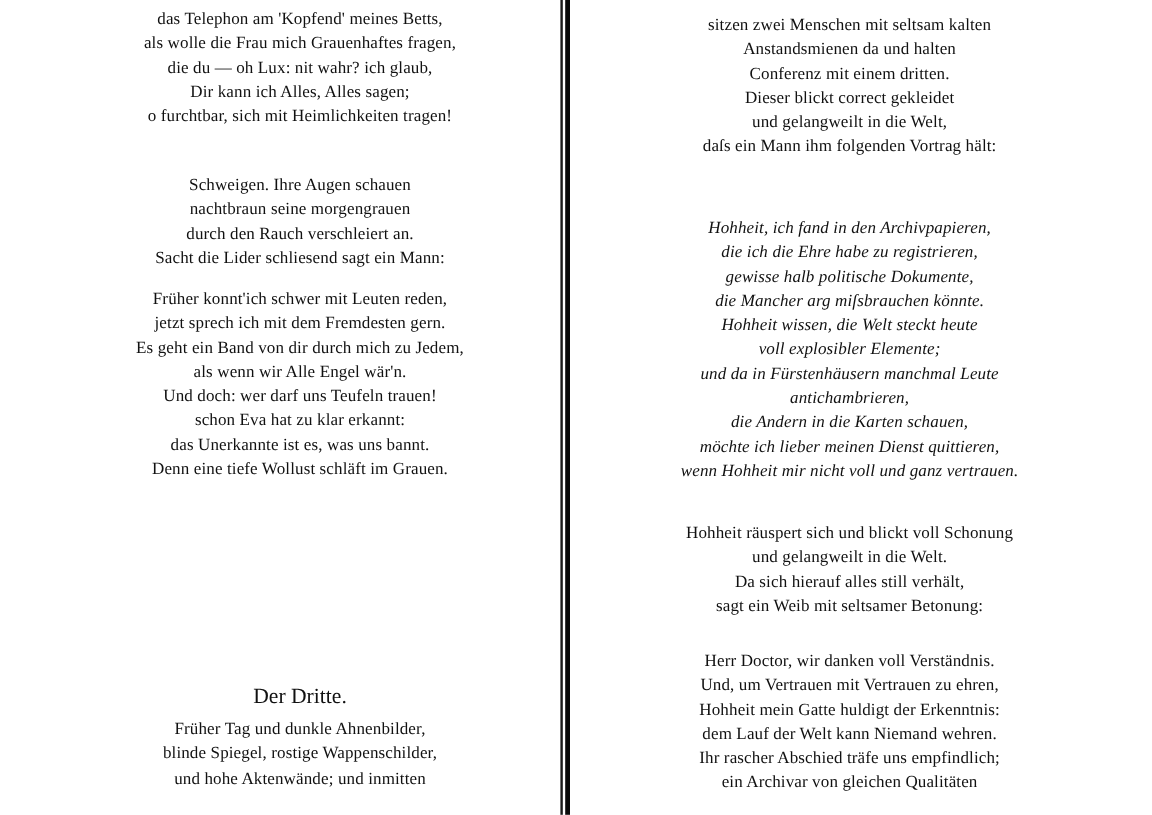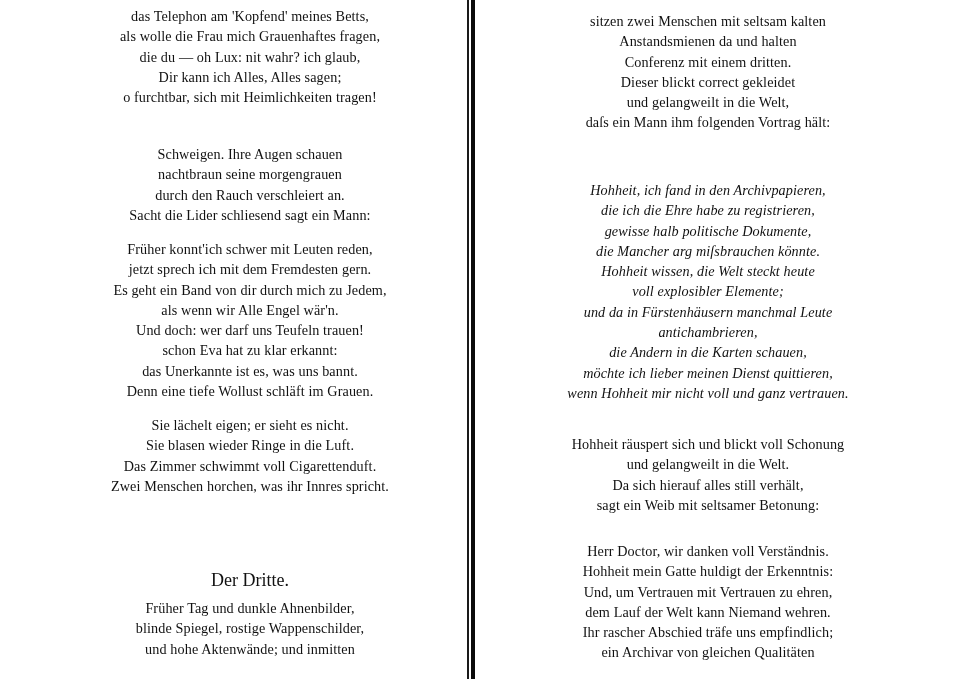--- a/index.html
+++ b/index.html
@@ -86,26 +86,20 @@
     <span class="line">Früher konnt'ich schwer mit Leuten reden,</span>
     <span class="line">jetzt sprech ich mit dem Fremdesten gern.</span>
     <span class="line">Es geht ein Band von dir durch mich zu Jedem,</span>
     <span class="line">als wenn wir Alle Engel wär'n.</span>
     <span class="line">Und doch: wer darf uns Teufeln trauen!</span>
     <span class="line">schon Eva hat zu klar erkannt:</span>
     <span class="line">das Unerkannte ist es, was uns bannt.</span>
     <span class="line">Denn eine tiefe Wollust schläft im Grauen.</span>
   </div>
 
-  <div class="col" style="left:68px; top:415px; width:300px;">
-    <span class="line">Sie lächelt eigen; er sieht es nicht.</span>
-    <span class="line">Sie blasen wieder Ringe in die Luft.</span>
-    <span class="line">Das Zimmer schwimmt voll Cigarettenduft.</span>
-    <span class="line">Zwei Menschen horchen, was ihr Innres spricht.</span>
-  </div>
 
   <div class="title" style="left:118px; top:570px; width:200px;">Der Dritte.</div>
 
   <div class="col" style="left:68px; top:598px; width:300px;">
     <span class="line">Früher Tag und dunkle Ahnenbilder,</span>
     <span class="line">blinde Spiegel, rostige Wappenschilder,</span>
     <span class="line">und hohe Aktenwände; und inmitten</span>
   </div>
 </div>
 
@@ -138,19 +132,19 @@
 
   <div class="col" style="left:72px; top:434px; width:320px;">
     <span class="line">Hohheit räuspert sich und blickt voll Schonung</span>
     <span class="line">und gelangweilt in die Welt.</span>
     <span class="line">Da sich hierauf alles still verhält,</span>
     <span class="line">sagt ein Weib mit seltsamer Betonung:</span>
   </div>
 
   <div class="col" style="left:72px; top:541px; width:320px;">
     <span class="line">Herr Doctor, wir danken voll Verständnis.</span>
+    <span class="line">Und, um Vertrauen mit Vertrauen zu ehren,</span>
     <span class="line">Hohheit mein Gatte huldigt der Erkenntnis:</span>
-    <span class="line">Und, um Vertrauen mit Vertrauen zu ehren,</span>
     <span class="line">dem Lauf der Welt kann Niemand wehren.</span>
     <span class="line">Ihr rascher Abschied träfe uns empfindlich;</span>
     <span class="line">ein Archivar von gleichen Qualitäten</span>
   </div>
 </div>
 
 </body></html>

